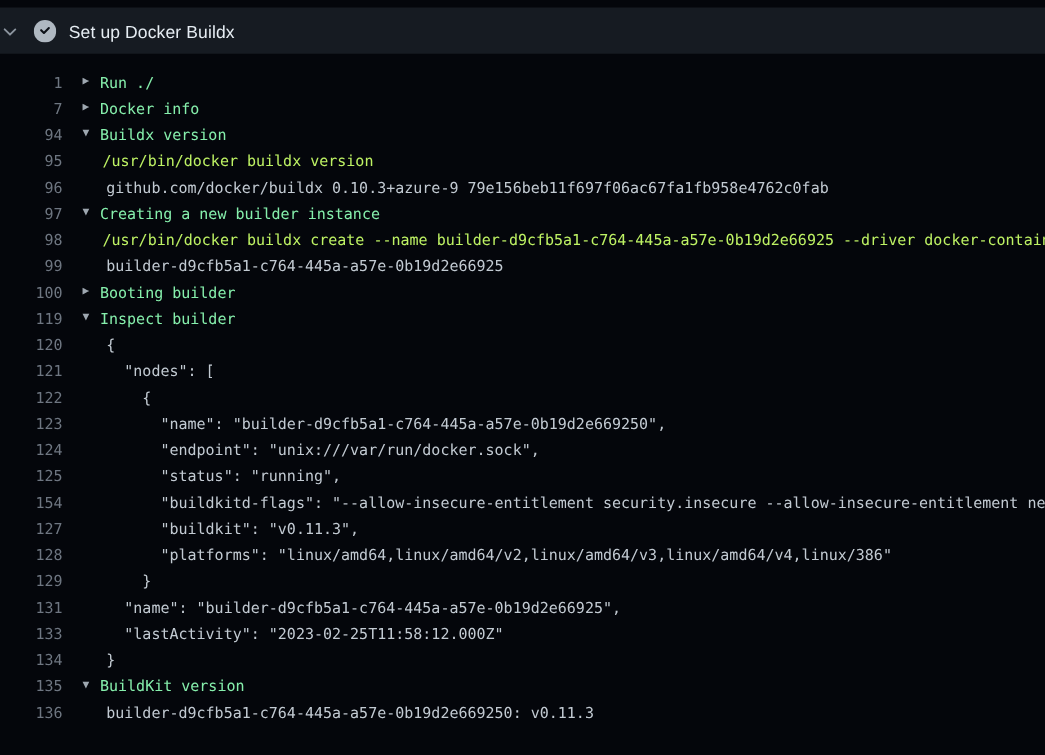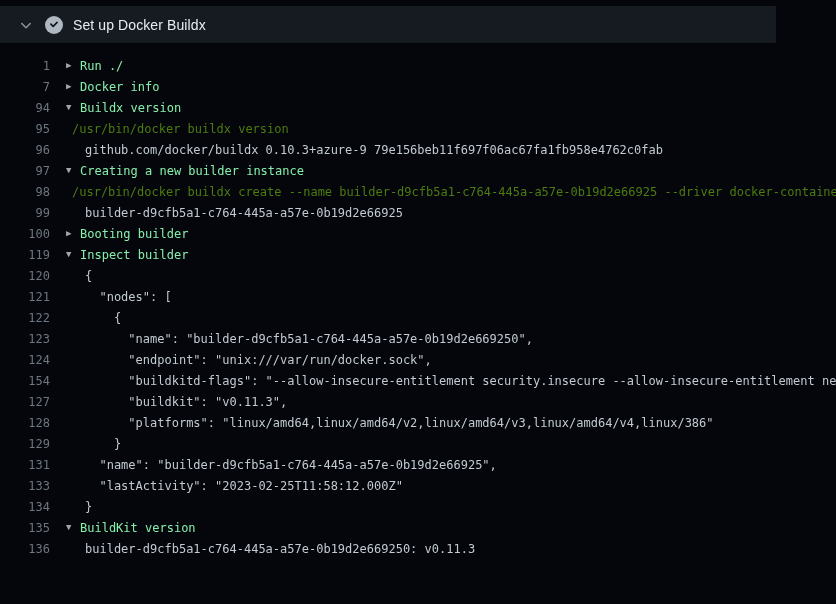--- a/index.html
+++ b/index.html
@@ -1,22 +1,22 @@
 <!DOCTYPE html>
 <html><head>
 <meta charset="utf-8">
 <style>
   * { margin:0; padding:0; box-sizing:border-box; }
   html,body { width:836px; height:604px; overflow:hidden; }
   body { background:#04060b; font-family:"DejaVu Sans Mono","Liberation Mono",monospace; }
 
   
   .step-header {
-    position:absolute; left:0; top:6px; width:776px; height:37px;
-    background:#161b22; display:flex; align-items:center; padding-left:18px;
+    position:absolute; left:0; top:6px; width:836px; height:37px;
+    background:#161b22; display:flex; align-items:center; padding-left:0;
     cursor:pointer;
   }
   .chevron { width:16px; height:16px; flex:none; display:flex; align-items:center; justify-content:center; }
   .status { width:18px; height:18px; flex:none; margin-left:11px; display:flex; align-items:center; justify-content:center; }
   .step-title {
     margin-left:10px; color:#e6edf3; font-family:"Liberation Sans","DejaVu Sans",sans-serif;
     font-size:14px; font-weight:400; letter-spacing:.1px; white-space:nowrap;
   }
 
   
@@ -28,21 +28,21 @@
   .ln {
     flex:none; width:50px; text-align:right; color:#6e7681;
     text-decoration:none; cursor:pointer; user-select:none;
   }
   .lc { flex:none; margin-left:16px; display:flex; align-items:center; white-space:pre; }
   .arrow {
     flex:none; display:inline-block; width:14px; font-size:9px; color:#9ea7b0;
     transform:translateY(-1px);
   }
   .t-group { color:#86efac; cursor:pointer; }
-  .t-cmd   { color:#4d7c0f; margin-left:6px; }
+  .t-cmd   { color:#bef264; margin-left:16px; }
   .t-out   { color:#c2cad2; margin-left:19px; }
   .grp { cursor:pointer; }
 </style>
 </head>
 <body>
 
 <div class="step-header">
   <span class="chevron">
     <svg width="16" height="16" viewBox="0 0 16 16" fill="#8b949e" aria-hidden="true">
       <path d="M12.78 5.97a.75.75 0 0 0-1.06 0L8 9.69 4.28 5.97a.75.75 0 1 0-1.06 1.06l4.25 4.25c.29.3.77.3 1.06 0l4.25-4.25a.75.75 0 0 0 0-1.06Z"></path>
@@ -66,20 +66,21 @@
     <div class="row"><a class="ln">97</a><div class="lc grp"><span class="arrow">▼</span><span class="t-group">Creating a new builder instance</span></div></div>
     <div class="row"><a class="ln">98</a><div class="lc"><span class="t-cmd">/usr/bin/docker buildx create --name builder-d9cfb5a1-c764-445a-a57e-0b19d2e66925 --driver docker-container</span></div></div>
     <div class="row"><a class="ln">99</a><div class="lc"><span class="t-out">builder-d9cfb5a1-c764-445a-a57e-0b19d2e66925</span></div></div>
     <div class="row"><a class="ln">100</a><div class="lc grp"><span class="arrow">▶</span><span class="t-group">Booting builder</span></div></div>
     <div class="row"><a class="ln">119</a><div class="lc grp"><span class="arrow">▼</span><span class="t-group">Inspect builder</span></div></div>
     <div class="row"><a class="ln">120</a><div class="lc"><span class="t-out">{</span></div></div>
     <div class="row"><a class="ln">121</a><div class="lc"><span class="t-out">  "nodes": [</span></div></div>
     <div class="row"><a class="ln">122</a><div class="lc"><span class="t-out">    {</span></div></div>
     <div class="row"><a class="ln">123</a><div class="lc"><span class="t-out">      "name": "builder-d9cfb5a1-c764-445a-a57e-0b19d2e669250",</span></div></div>
     <div class="row"><a class="ln">124</a><div class="lc"><span class="t-out">      "endpoint": "unix:///var/run/docker.sock",</span></div></div>
+    <div class="row"><a class="ln">125</a><div class="lc"><span class="t-out">      "status": "running",</span></div></div>
     <div class="row"><a class="ln">154</a><div class="lc"><span class="t-out">      "buildkitd-flags": "--allow-insecure-entitlement security.insecure --allow-insecure-entitlement network.host",</span></div></div>
     <div class="row"><a class="ln">127</a><div class="lc"><span class="t-out">      "buildkit": "v0.11.3",</span></div></div>
     <div class="row"><a class="ln">128</a><div class="lc"><span class="t-out">      "platforms": "linux/amd64,linux/amd64/v2,linux/amd64/v3,linux/amd64/v4,linux/386"</span></div></div>
     <div class="row"><a class="ln">129</a><div class="lc"><span class="t-out">    }</span></div></div>
     <div class="row"><a class="ln">131</a><div class="lc"><span class="t-out">  "name": "builder-d9cfb5a1-c764-445a-a57e-0b19d2e66925",</span></div></div>
     <div class="row"><a class="ln">133</a><div class="lc"><span class="t-out">  "lastActivity": "2023-02-25T11:58:12.000Z"</span></div></div>
     <div class="row"><a class="ln">134</a><div class="lc"><span class="t-out">}</span></div></div>
     <div class="row"><a class="ln">135</a><div class="lc grp"><span class="arrow">▼</span><span class="t-group">BuildKit version</span></div></div>
     <div class="row"><a class="ln">136</a><div class="lc"><span class="t-out">builder-d9cfb5a1-c764-445a-a57e-0b19d2e669250: v0.11.3</span></div></div>
   </div>

